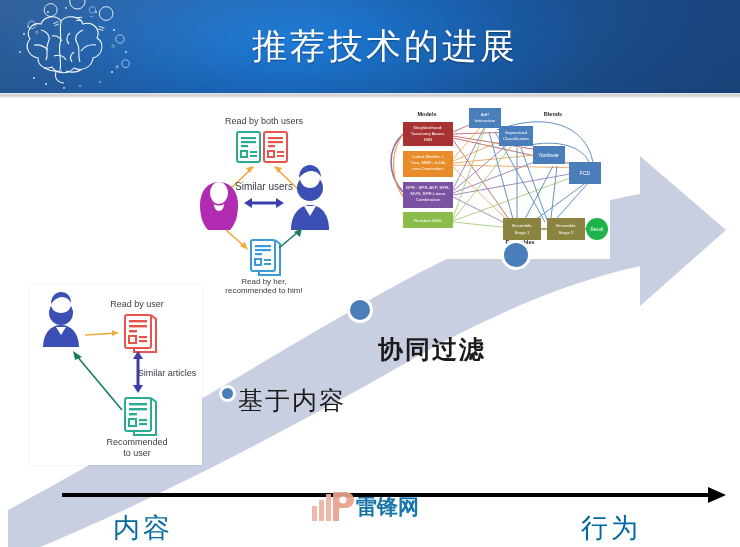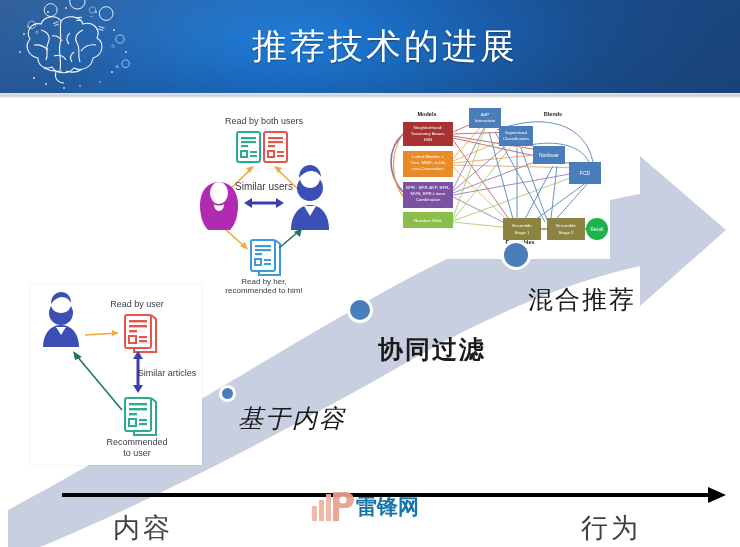--- a/index.html
+++ b/index.html
@@ -99,21 +99,21 @@
   }
 
   
   .stage-label {
     position: absolute;
     font-family: "DejaVu Sans", sans-serif;
     color: #1a1a1a;
     letter-spacing: 2px;
     white-space: nowrap;
   }
-  #label-content   { left: 238px; top: 304px; font-size: 25px; font-style: italic; }
+  #label-content   { left: 238px; top: 286px; font-size: 25px; }
   #label-collab    { left: 378px; top: 235px; font-size: 25px; font-weight: bold; }
   #label-hybrid    { left: 528px; top: 185px; font-size: 25px; }
 
   .stage-dot {
     position: absolute;
     border-radius: 50%;
     background: #4a7ebb;
     border: 3px solid #ffffff;
     box-sizing: border-box;
   }
@@ -124,21 +124,21 @@
   
   #axis-wrap {
     position: absolute;
     left: 0; top: 380px;
     width: 740px; height: 69px;
   }
   .axis-label {
     position: absolute;
     font-family: "DejaVu Sans", sans-serif;
     font-size: 27px;
-    color: #404040;
+    color: #0369a1;
     letter-spacing: 3px;
     white-space: nowrap;
   }
   #axis-label-left  { left: 113px; top: 32px; }
   #axis-label-right { left: 581px; top: 32px; }
 
   
   #watermark {
     position: absolute;
     left: 310px; top: 490px;
@@ -494,21 +494,20 @@
       </svg>
     </div>
 
     <div class="stage-dot" id="dot-content"></div>
     <div class="stage-label" id="label-content">基于内容</div>
 
     <div class="stage-dot" id="dot-collab"></div>
     <div class="stage-label" id="label-collab">协同过滤</div>
 
     <div class="stage-dot" id="dot-hybrid"></div>
-    <div class="stage-label" id="label-hybrid">混合推荐</div>
 
     <div id="axis-wrap">
       <svg viewBox="0 0 740 69" width="740" height="69">
         <line x1="62" y1="17" x2="712" y2="17" stroke="#000000" stroke-width="4"></line>
         <path d="M726 17 l-18 -8 l0 16 Z" fill="#000000"></path>
       </svg>
       <div class="axis-label" id="axis-label-left">内容</div>
       <div class="axis-label" id="axis-label-right">行为</div>
     </div>
 

